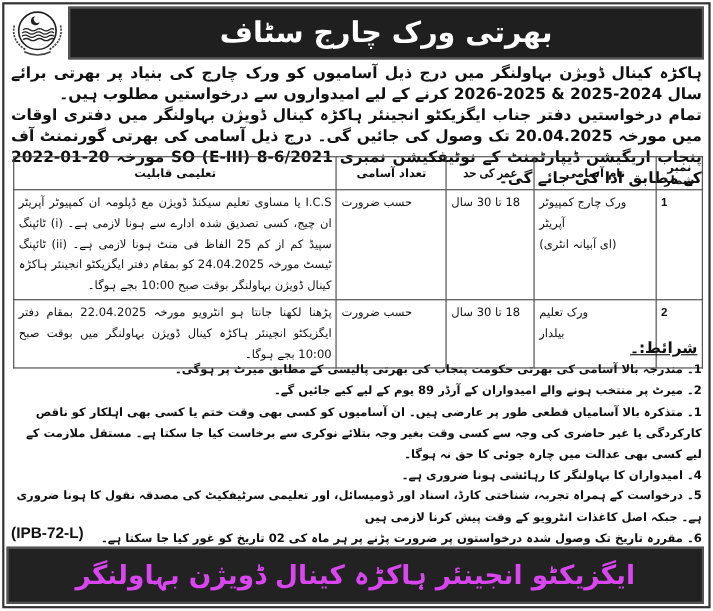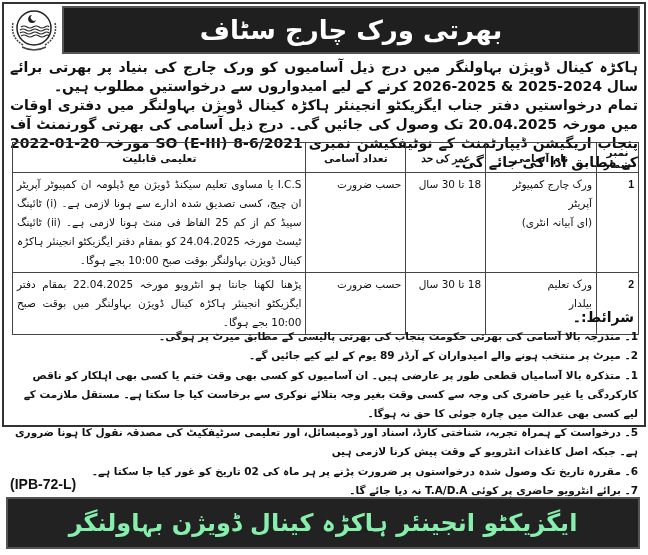--- a/index.html
+++ b/index.html
@@ -1,35 +1,35 @@
 <!DOCTYPE html>
 <html><head>
   <meta charset="utf-8">
   <style>
     * { box-sizing: border-box; margin: 0; padding: 0; }
     html, body { width: 648px; height: 555px; background: #ffffff; overflow: hidden; }
     body { font-family: "DejaVu Sans", sans-serif; color: #111; position: relative; }
-    .frame { position: absolute; left: 2px; top: 2px; width: 644px; height: 425px; border: 2px solid #333; background: #fff; }
+    .frame { position: absolute; left: 2px; top: 2px; width: 644px; height: 551px; border: 2px solid #333; background: #fff; }
     .header { position: absolute; left: 0; top: 0; width: 640px; height: 52px; }
     .logo { position: absolute; left: 4px; top: 3px; width: 52px; height: 46px; }
     .title-band { position: absolute; left: 58px; top: 2px; width: 578px; height: 48px; background: #1f1f1f; border: 2px solid #555; display: flex; align-items: center; justify-content: center; }
     .title-band span { color: #fff; font-size: 26px; font-weight: bold; direction: rtl; font-family: "DejaVu Sans", sans-serif; }
     .intro { position: absolute; left: 6px; top: 54px; width: 628px; direction: rtl; text-align: justify; font-size: 14px; line-height: 19px; font-weight: bold; }
     table.posts { position: absolute; left: 8px; top: 138px; width: 627px; border-collapse: collapse; direction: rtl; font-size: 10.5px; }
     table.posts th, table.posts td { border: 1px solid #444; padding: 2px 4px; vertical-align: top; }
     table.posts th { height: 30px; font-weight: bold; text-align: center; vertical-align: middle; }
-    table.posts td { line-height: 19px; text-align: right; }
+    table.posts td { line-height: 19px; text-align: left; }
     table.posts td.qual { text-align: justify; }
     .c-serial { width: 42px; } .c-post { width: 111px; } .c-age { width: 80px; font-family: Liberation Serif, serif; } .c-count { width: 100px; } .c-qual { width: 294px; }
     .terms { position: absolute; left: 6px; top: 304px; width: 628px; direction: rtl; font-size: 10.5px; line-height: 19.2px; font-weight: bold; }
-    .terms-heading { font-size: 14px; text-align: right; margin-right: 4px; }
+    .terms-heading { font-size: 14px; text-align: right; margin-right: 4px; text-decoration: underline; }
     .term { text-align: right; }
     .ref { position: absolute; left: 6px; top: 472px; font-size: 14px; font-weight: bold; font-family: "Liberation Sans", sans-serif; }
     .footer-band { position: absolute; left: 2px; top: 493px; width: 634px; height: 52px; background: #222; border: 2px solid #555; display: flex; align-items: center; justify-content: center; }
-    .footer-band span { color: #86efac; font-size: 24px; font-weight: bold; direction: rtl; }
+    .footer-band span { color: #d946ef; font-size: 24px; font-weight: bold; direction: rtl; }
     .num { font-family: "Liberation Sans", sans-serif; font-weight: bold; }
   </style>
 </head>
 <body>
 
 <div class="frame">
 
   <div class="header">
     <div class="logo">
       <svg width="52" height="46" viewBox="0 0 52 46">
@@ -86,20 +86,21 @@
         <td class="qual">پڑھنا لکھنا جانتا ہو انٹرویو مورخہ 22.04.2025 بمقام دفتر ایگزیکٹو انجینئر ہاکڑہ کینال ڈویژن بہاولنگر میں بوقت صبح 10:00 بجے ہوگا۔</td>
       </tr>
     </tbody>
   </table>
 
   <div class="terms">
     <div class="terms-heading">شرائط:۔</div>
     <div class="term">1۔ مندرجہ بالا آسامی کی بھرتی حکومت پنجاب کی بھرتی پالیسی کے مطابق میرٹ پر ہوگی۔</div>
     <div class="term">2۔ میرٹ پر منتخب ہونے والے امیدواران کے آرڈر 89 یوم کے لیے کیے جائیں گے۔</div>
     <div class="term">1۔ متذکرہ بالا آسامیاں قطعی طور پر عارضی ہیں۔ ان آسامیوں کو کسی بھی وقت ختم یا کسی بھی اہلکار کو ناقص کارکردگی یا غیر حاضری کی وجہ سے کسی وقت بغیر وجہ بتلائے نوکری سے برخاست کیا جا سکتا ہے۔ مستقل ملازمت کے لیے کسی بھی عدالت میں چارہ جوئی کا حق نہ ہوگا۔</div>
+    <div class="term">4۔ امیدواران کا بہاولنگر کا رہائشی ہونا ضروری ہے۔</div>
     <div class="term">5۔ درخواست کے ہمراہ تجربہ، شناختی کارڈ، اسناد اور ڈومیسائل، اور تعلیمی سرٹیفکیٹ کی مصدقہ نقول کا ہونا ضروری ہے۔ جبکہ اصل کاغذات انٹرویو کے وقت پیش کرنا لازمی ہیں</div>
     <div class="term">6۔ مقررہ تاریخ تک وصول شدہ درخواستوں پر ضرورت پڑنے پر ہر ماہ کی 02 تاریخ کو غور کیا جا سکتا ہے۔</div>
     <div class="term">7۔ برائے انٹرویو حاضری پر کوئی T.A/D.A نہ دیا جائے گا۔</div>
   </div>
 
   <div class="ref">(IPB-72-L)</div>
 
   <div class="footer-band">
     <span>ایگزیکٹو انجینئر ہاکڑہ کینال ڈویژن بہاولنگر</span>
   </div>

